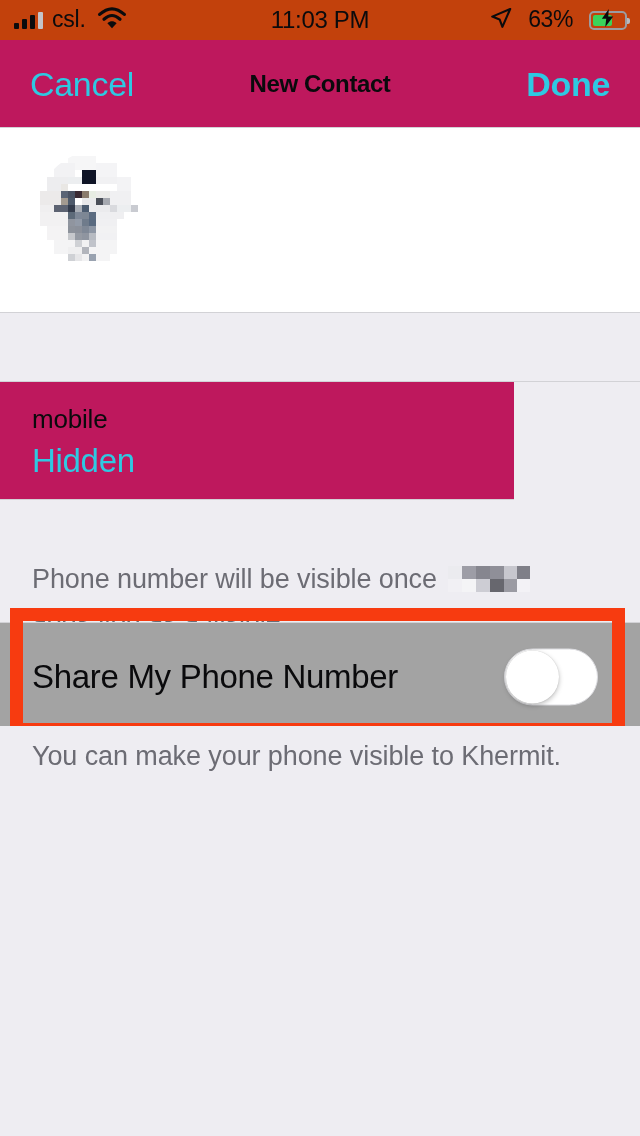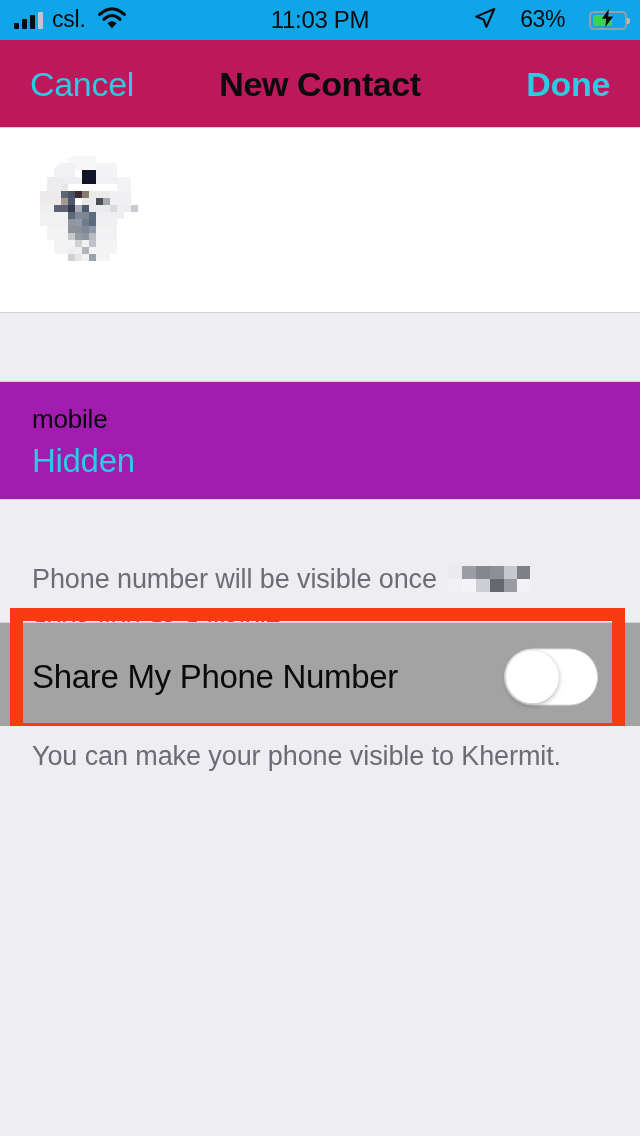--- a/index.html
+++ b/index.html
@@ -20,21 +20,21 @@
     height: 1136px;
     background: #eeedf2;
   }
 
   
   .status-bar {
     position: absolute;
     left: 0; top: 0;
     width: 640px;
     height: 40px;
-    background: #0ea5e9;
+    background: #c2410c;
     display: flex;
     align-items: center;
   }
   .status-left {
     position: absolute;
     left: 14px; top: 0;
     height: 40px;
     display: flex;
     align-items: center;
     gap: 9px;
@@ -80,21 +80,21 @@
     letter-spacing: -0.3px;
     font-weight: 400;
     padding-bottom: 1px;
   }
   .status-right {
     position: absolute;
     right: 13px; top: 0;
     height: 40px;
     display: flex;
     align-items: center;
-    gap: 24px;
+    gap: 16px;
     justify-content: flex-end;
   }
   .battery-pct {
     font-size: 23px;
     color: #0b0b0d;
     letter-spacing: -0.4px;
     padding-bottom: 2px;
   }
   .battery {
     position: relative;
@@ -147,21 +147,21 @@
     color: #2ec9e2;
     letter-spacing: -0.3px;
   }
   .nav-title {
     position: absolute;
     left: 0;
     width: 640px;
     top: 50%;
     transform: translateY(-50%);
     text-align: center;
-    font-size: 34px;
+    font-size: 24px;
     font-weight: bold;
     color: #0a0a0c;
     letter-spacing: -0.4px;
   }
   .nav-done {
     position: absolute;
     right: 30px;
     top: 50%;
     transform: translateY(-50%);
     font-size: 34px;
@@ -230,23 +230,23 @@
     height: 69px;
     background: #eeedf2;
     border-bottom: 1px solid #d2d2d6;
     box-sizing: border-box;
   }
 
   
   .phone-card {
     position: absolute;
     left: 0; top: 382px;
-    width: 640px;
+    width: 514px;
     height: 118px;
-    background: #a21caf;
+    background: #be185d;
     border-bottom: 1px solid #d2d2d6;
     box-sizing: border-box;
   }
   .phone-label {
     position: absolute;
     left: 32px;
     top: 22px;
     font-size: 26px;
     color: #0a0a0c;
     letter-spacing: -0.2px;

